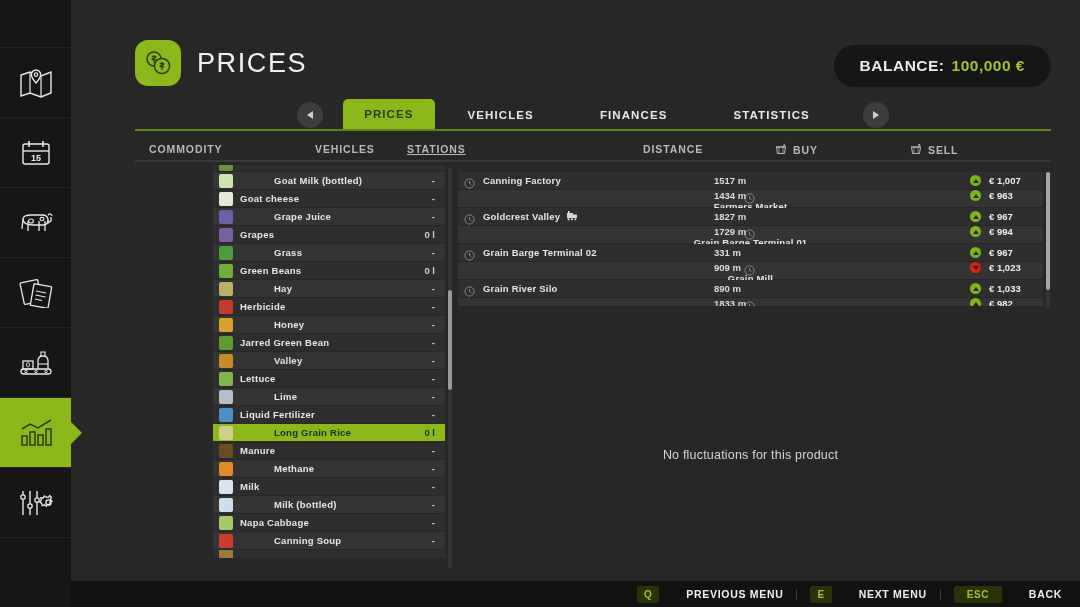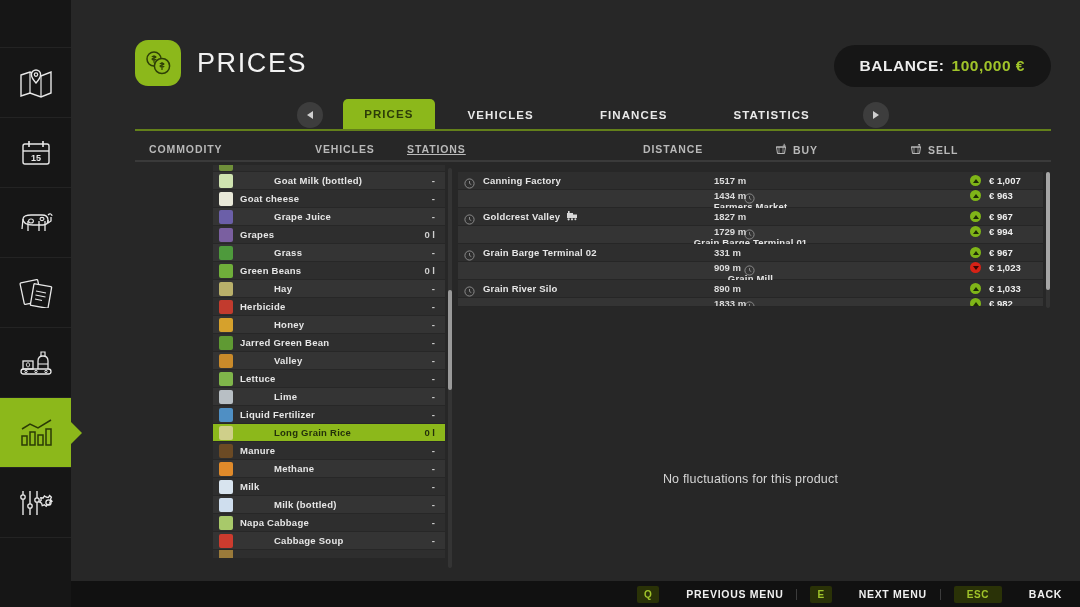--- a/index.html
+++ b/index.html
@@ -176,21 +176,21 @@
   .sscroll-track {
     position: absolute; left: 975px; top: 172px; width: 4px; height: 136px;
     background: #343434; border-radius: 2px;
   }
   .sscroll-thumb {
     position: absolute; left: 0; top: 0; width: 4px; height: 118px;
     background: #a6a6a6; border-radius: 2px;
   }
 
   .no-fluct {
-    position: absolute; left: 387px; width: 585px; top: 472px;
+    position: absolute; left: 387px; width: 585px; top: 448px;
     text-align: center; color: #d6d6d6; font-size: 12.5px; letter-spacing: .2px;
   }
 
   
   .bottombar {
     position: absolute; left: 0; bottom: 0; width: 1080px; height: 26px;
     background: #111111; display: flex; align-items: center; justify-content: flex-end;
     padding-right: 18px; gap: 0;
   }
   .hint { display: flex; align-items: center; gap: 7px; }
@@ -463,21 +463,21 @@
             <span class="c-name">Milk (bottled)</span>
             <span class="c-val">-</span>
           </div>
           <div class="crow">
             <span class="c-ico" style="background: rgb(168, 201, 106);"></span>
             <span class="c-name">Napa Cabbage</span>
             <span class="c-val">-</span>
           </div>
           <div class="crow alt">
             <span class="c-ico" style="background: rgb(204, 59, 46);"></span>
-            <span class="c-name">Cabbage Soup</span>
+            <span class="c-name">Canning Soup</span>
             <span class="c-val">-</span>
           </div>
           <div class="crow partial-bot">
             <span class="c-ico" style="background: rgb(154, 122, 58);"></span>
             <span class="c-name"></span>
             <span class="c-val"></span>
           </div>
         </div>
     </div>
     <div class="cscroll-track">

